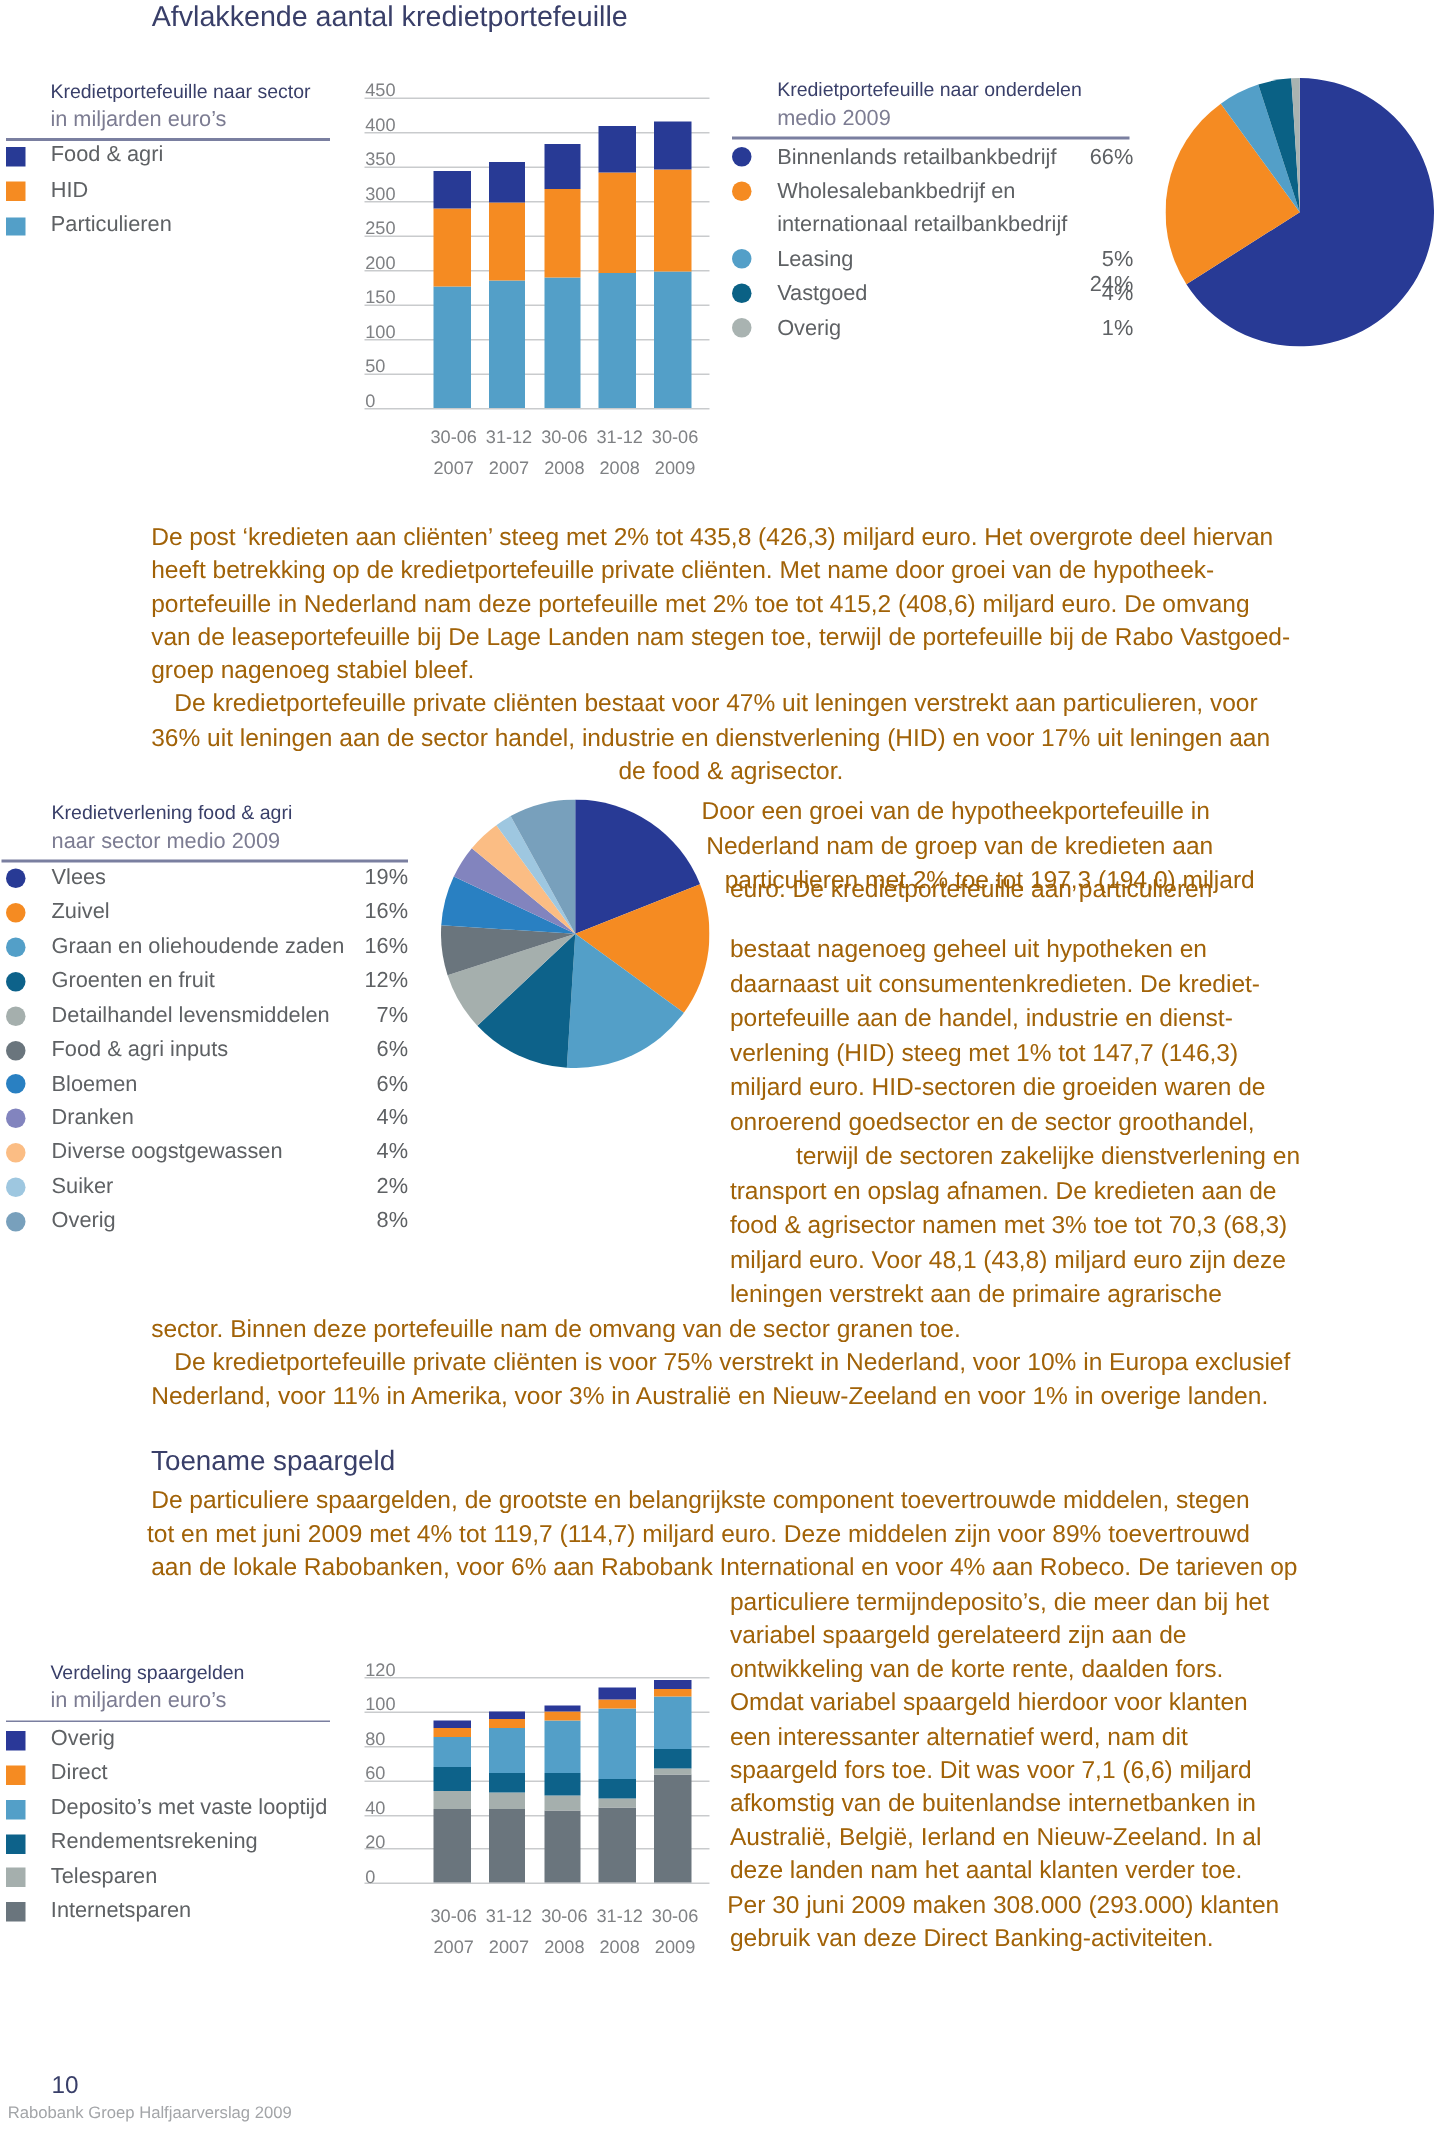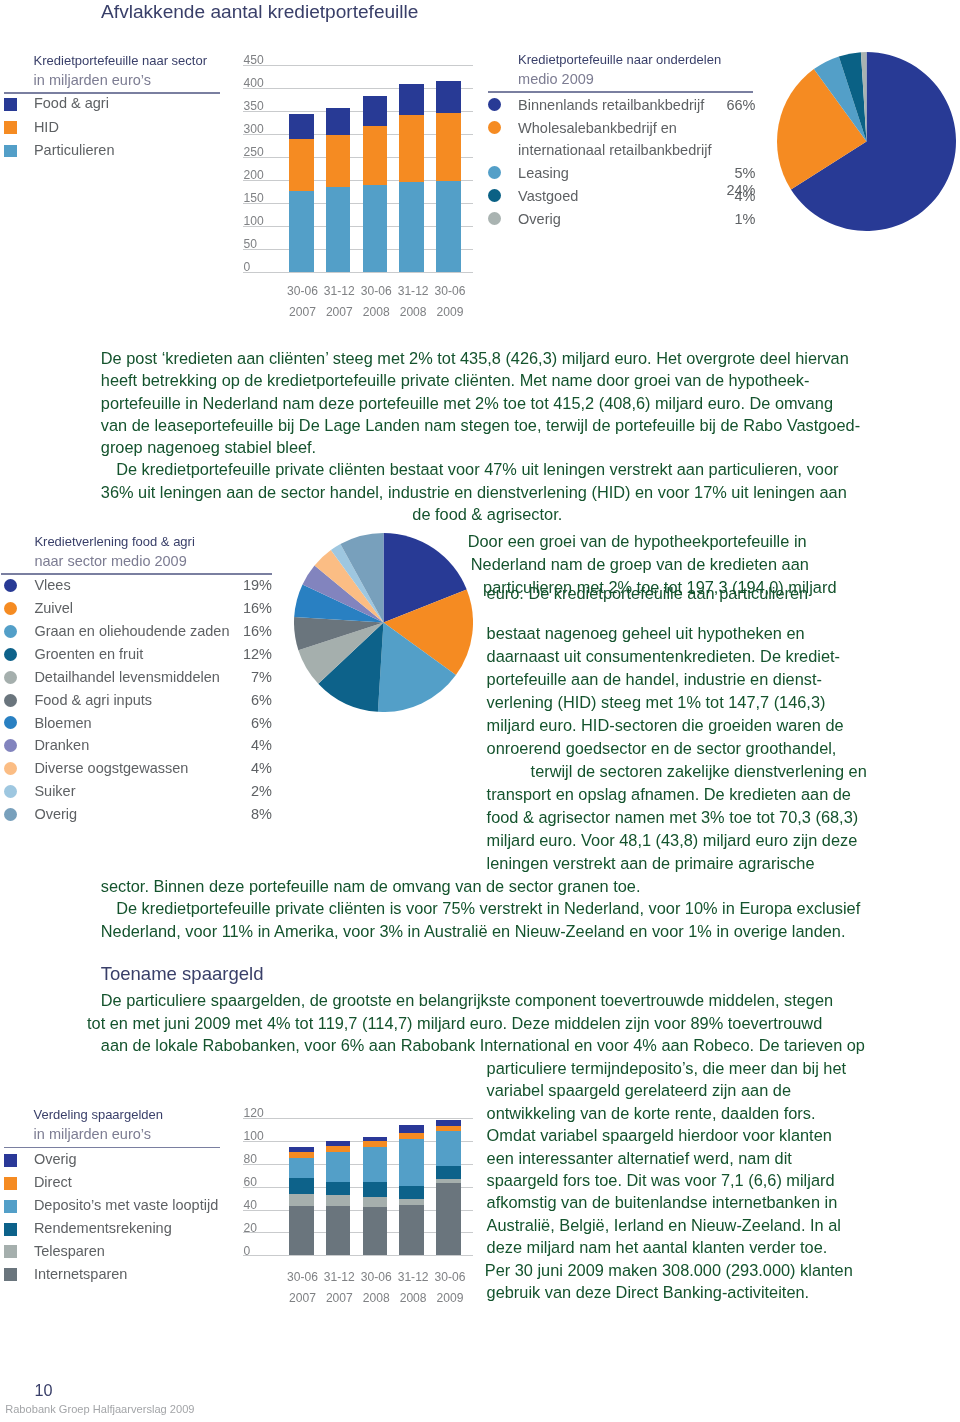--- a/index.html
+++ b/index.html
@@ -11,21 +11,21 @@
 
   
   .page-title{position:absolute;left:101.1px;top:1.6px;font-size:19.1px;
     line-height:19.1px;color:#393f69;font-weight:400;margin:0;white-space:nowrap;}
 
   
   .sec-head{position:absolute;font-size:18.55px;line-height:18.55px;color:#393f69;
     font-weight:400;margin:0;white-space:nowrap;}
 
   
-  .tl{position:absolute;font-size:16.35px;line-height:16.35px;color:#14532d;
+  .tl{position:absolute;font-size:16.35px;line-height:16.35px;color:#a16207;
       white-space:nowrap;}
 
   
   .legend{position:absolute;}
   .lg-head{position:absolute;color:#393f69;font-size:13px;line-height:14.85px;
     white-space:nowrap;}
   .lg-sub{position:absolute;color:#7c7c92;font-size:14.5px;line-height:14.5px;
     white-space:nowrap;}
   .lg-rule{position:absolute;height:1.5px;background:#7a7fa0;}
   .sw{position:absolute;}
@@ -324,29 +324,29 @@
     <div class="tl" style="left: 486.6px; top: 831.65px;">miljard euro. Voor 48,1 (43,8) miljard euro zijn deze</div>
     <div class="tl" style="left: 486.6px; top: 854.65px;">leningen verstrekt aan de primaire agrarische</div>
     <div class="tl" style="left: 100.8px; top: 877.65px;">sector. Binnen deze portefeuille nam de omvang van de sector granen toe.</div>
   </div>
 <div id="text-p4">
     <div class="tl" style="left: 116.2px; top: 900.25px;">De kredietportefeuille private cliënten is voor 75% verstrekt in Nederland, voor 10% in Europa exclusief</div>
     <div class="tl" style="left: 100.8px; top: 922.55px;">Nederland, voor 11% in Amerika, voor 3% in Australië en Nieuw-Zeeland en voor 1% in overige landen.</div>
   </div>
 <div id="text-p5">
     <div class="tl" style="left: 100.8px; top: 992.25px;">De particuliere spaargelden, de grootste en belangrijkste component toevertrouwde middelen, stegen</div>
-    <div class="tl" style="left: 87px; top: 1014.65px;">tot en met juni 2009 met 4% tot 119,7 (114,7) miljard euro. Deze middelen zijn voor 89% toevertrouwd</div>
+    <div class="tl" style="left: 98px; top: 1014.65px;">tot en met juni 2009 met 4% tot 119,7 (114,7) miljard euro. Deze middelen zijn voor 89% toevertrouwd</div>
     <div class="tl" style="left: 100.8px; top: 1037.15px;">aan de lokale Rabobanken, voor 6% aan Rabobank International en voor 4% aan Robeco. De tarieven op</div>
     <div class="tl" style="left: 486.6px; top: 1059.95px;">particuliere termijndeposito’s, die meer dan bij het</div>
     <div class="tl" style="left: 486.6px; top: 1082.35px;">variabel spaargeld gerelateerd zijn aan de</div>
     <div class="tl" style="left: 486.6px; top: 1104.75px;">ontwikkeling van de korte rente, daalden fors.</div>
     <div class="tl" style="left: 486.6px; top: 1127.15px;">Omdat variabel spaargeld hierdoor voor klanten</div>
     <div class="tl" style="left: 486.6px; top: 1149.55px;">een interessanter alternatief werd, nam dit</div>
     <div class="tl" style="left: 486.6px; top: 1172.05px;">spaargeld fors toe. Dit was voor 7,1 (6,6) miljard</div>
     <div class="tl" style="left: 486.6px; top: 1194.45px;">afkomstig van de buitenlandse internetbanken in</div>
     <div class="tl" style="left: 486.6px; top: 1216.85px;">Australië, België, Ierland en Nieuw-Zeeland. In al</div>
-    <div class="tl" style="left: 486.6px; top: 1239.25px;">deze miljard nam het aantal klanten verder toe.</div>
+    <div class="tl" style="left: 486.6px; top: 1239.25px;">deze landen nam het aantal klanten verder toe.</div>
     <div class="tl" style="left: 484.8px; top: 1261.65px;">Per 30 juni 2009 maken 308.000 (293.000) klanten</div>
     <div class="tl" style="left: 486.6px; top: 1284.15px;">gebruik van deze Direct Banking-activiteiten.</div>
   </div>
 
 <div class="pgnum">10</div>
 <div class="fsrc">Rabobank Groep Halfjaarverslag 2009</div>
 
 </body></html>

